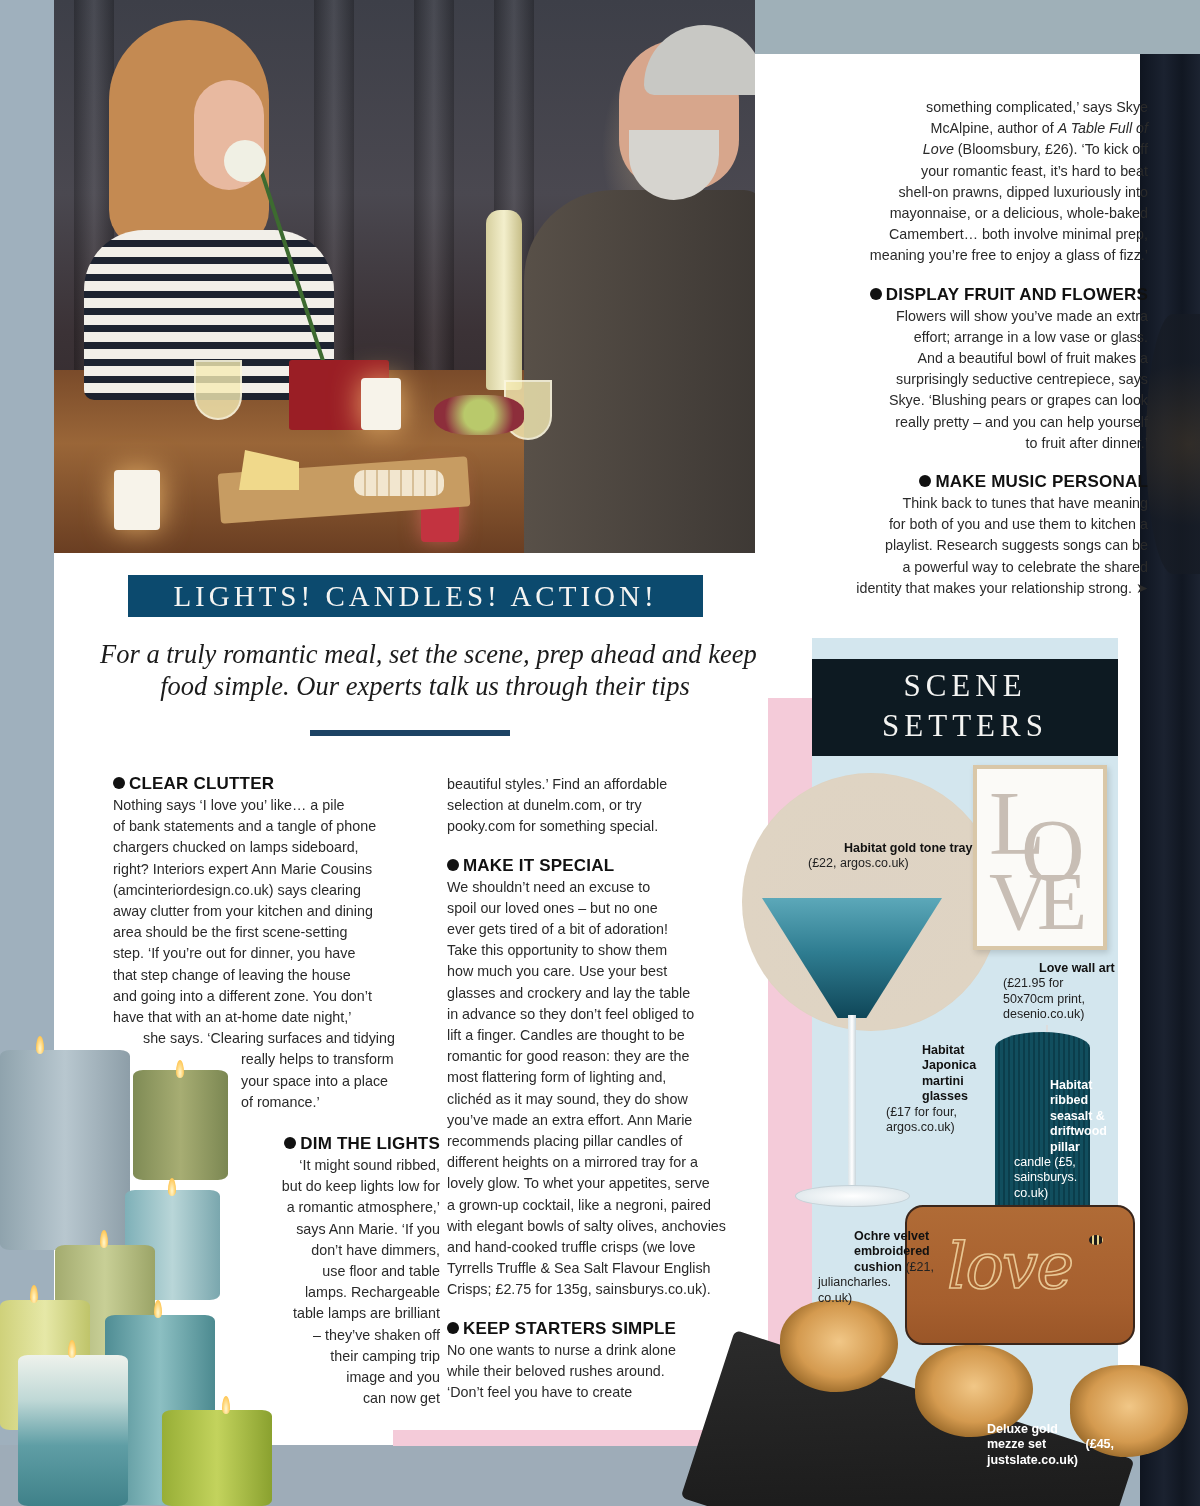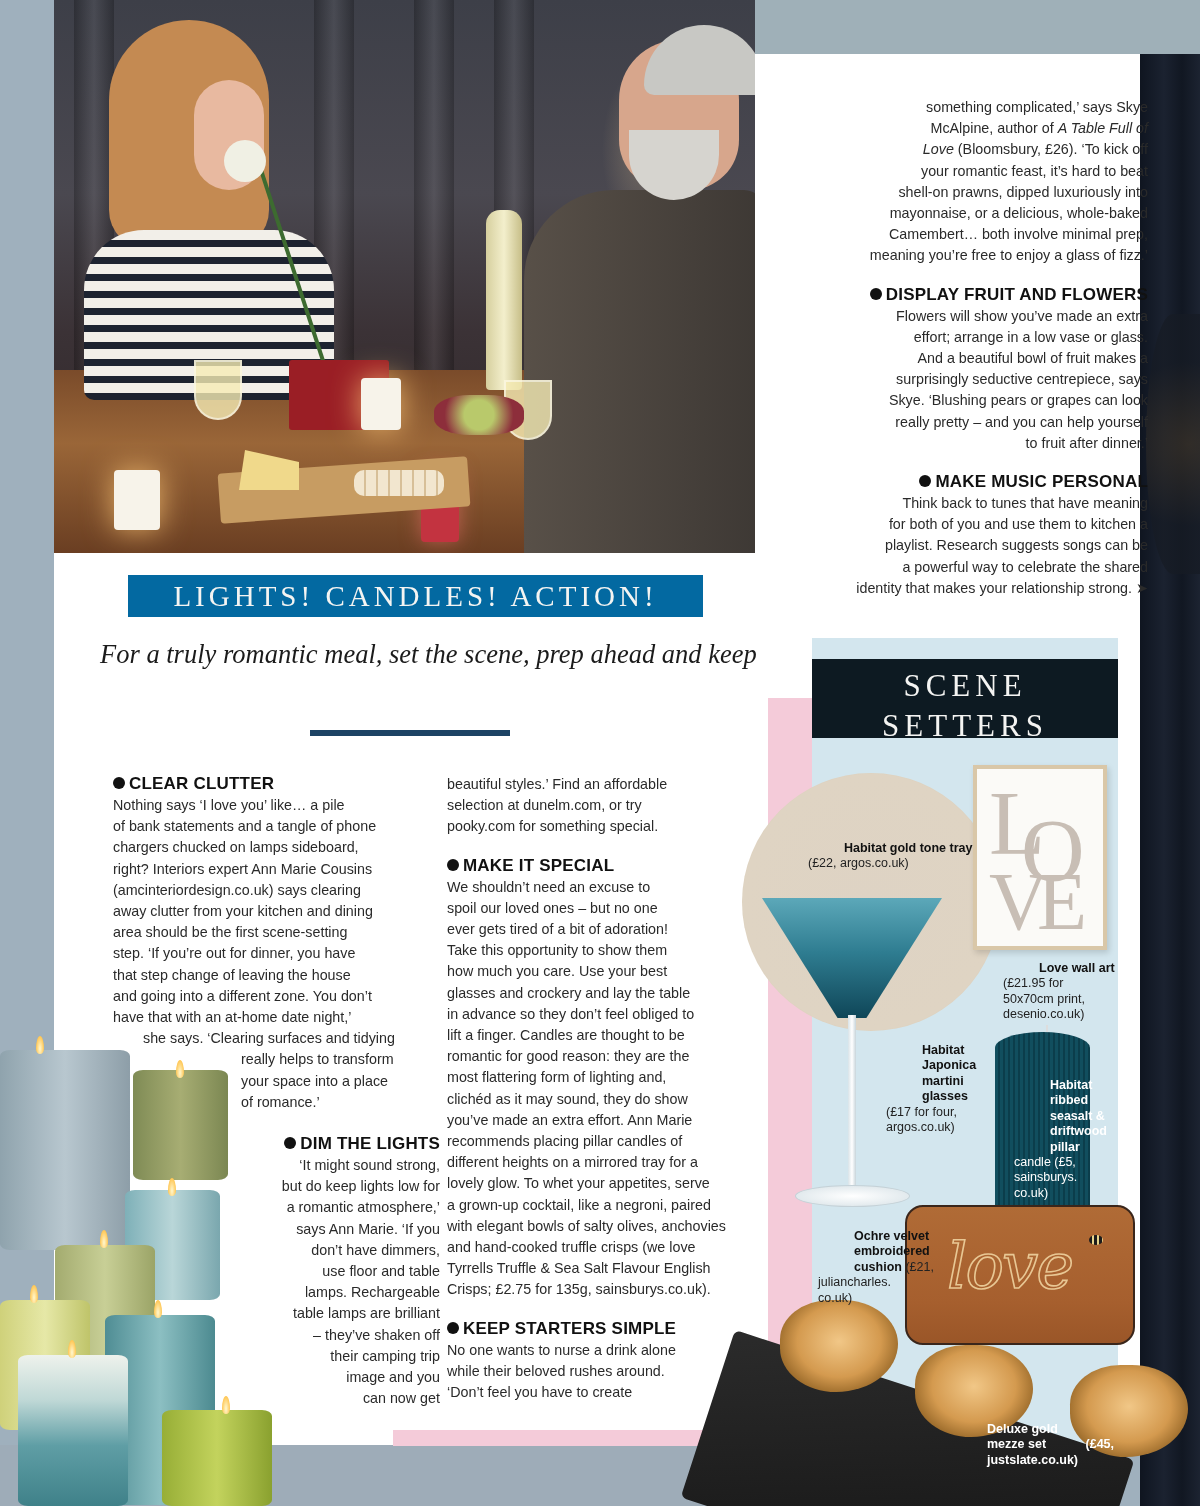--- a/index.html
+++ b/index.html
@@ -41,21 +41,21 @@
   .hero .candle { position: absolute; width: 40px; height: 52px; border-radius: 4px; background: #f7f3ea; box-shadow: 0 0 30px rgba(255,200,120,.8); }
   .hero .candle.red { background: #c33340; box-shadow: 0 0 20px rgba(255,120,120,.5); }
   .hero .gift { position: absolute; left: 235px; top: 360px; width: 100px; height: 70px; background: #9a1e25; border-radius: 3px; }
   .hero .board { position: absolute; left: 165px; top: 465px; width: 250px; height: 50px; background: #c79c62; border-radius: 4px; transform: rotate(-4deg); }
   .hero .cheese { position: absolute; left: 185px; top: 450px; width: 60px; height: 40px; background: #f0d98b; clip-path: polygon(0 100%, 100% 100%, 100% 30%, 10% 0); }
   .hero .bread { position: absolute; left: 300px; top: 470px; width: 90px; height: 26px; border-radius: 10px; background: repeating-linear-gradient(90deg, #f2e6cf 0 10px, #d7bf98 10px 12px); }
   .hero .grapes { position: absolute; left: 380px; top: 395px; width: 90px; height: 40px; border-radius: 40%; background: radial-gradient(circle, #b9c96b 30%, #8d2e3b 70%); }
   .hero .bokeh { position: absolute; left: 560px; top: 255px; width: 90px; height: 14px; background: radial-gradient(circle, #ffd98a 0 2px, transparent 3px) 0 0/12px 14px; }
 
   
-  .banner { position: absolute; left: 128px; top: 575px; width: 575px; height: 42px; background: #0369a1; color: #f4f4f2;
+  .banner { position: absolute; left: 128px; top: 575px; width: 575px; height: 42px; background: #0c4a6e; color: #f4f4f2;
     font-family: "Liberation Serif", "DejaVu Serif", serif; font-size: 29px; letter-spacing: 4px; text-align: center; line-height: 43px; }
   .standfirst { position: absolute; left: 100px; top: 638px; width: 650px; text-align: center; font-family: "Liberation Serif", "DejaVu Serif", serif;
     font-style: italic; font-size: 26.5px; line-height: 32px; color: #1b1b1b; }
   .rule { position: absolute; left: 310px; top: 730px; width: 200px; height: 6px; background: #1d4364; }
 
   
   .col { position: absolute; font-size: 14.3px; line-height: 21.2px; color: #2a2a2a; }
   .head { font-weight: 700; font-size: 17px; line-height: 22px; color: #111; letter-spacing: .2px; }
   .head .dot { display: inline-block; width: 12px; height: 12px; border-radius: 50%; background: #111; margin-right: 4px; vertical-align: 0px; }
   .line { display: block; white-space: nowrap; }
@@ -63,21 +63,21 @@
   em { font-style: italic; }
 
   
   .candles { position: absolute; left: 0; top: 1030px; width: 240px; height: 476px; }
   .pillar { position: absolute; border-radius: 10px / 6px; }
   .flame { position: absolute; width: 8px; height: 18px; border-radius: 50% 50% 50% 50% / 70% 70% 30% 30%; background: radial-gradient(ellipse at 50% 70%, #fff8d0, #ffc653 70%); }
 
   
   .pink-panel { position: absolute; left: 768px; top: 698px; width: 44px; height: 808px; background: #f4cbd9; }
   .blue-panel { position: absolute; left: 812px; top: 638px; width: 306px; height: 868px; background: #d3e6ee; }
-  .ss-banner { position: absolute; left: 812px; top: 659px; width: 306px; height: 79px; background: #0d1a22; color: #f4f4f2;
+  .ss-banner { position: absolute; left: 812px; top: 659px; width: 306px; height: 97px; background: #0d1a22; color: #f4f4f2;
     font-family: "Liberation Serif", "DejaVu Serif", serif; font-size: 31px; letter-spacing: 5px; line-height: 40px; text-align: center; padding-top: 7px; }
   .tray { position: absolute; left: 742px; top: 773px; width: 258px; height: 258px; border-radius: 50%;
     background: radial-gradient(circle, #ded3c4 0%, #dfd4c3 70%, #cdbb97 78%, #b8a37a 83%, #e7dbc5 88%, #c6b48e 93%, #a99468 100%); }
   .love-art { position: absolute; left: 973px; top: 765px; width: 134px; height: 185px; background: #fbfaf7; border: 4px solid #d9c7a8; box-shadow: 2px 3px 6px rgba(0,0,0,.15); overflow: hidden; }
   .love-art span { position: absolute; font-family: "Liberation Serif", "DejaVu Serif", serif; color: #c8beb5; font-weight: 400; line-height: 1; }
   .martini-bowl { position: absolute; left: 762px; top: 898px; width: 180px; height: 120px;
     clip-path: polygon(0 0, 100% 0, 58% 100%, 42% 100%);
     background: linear-gradient(180deg, #5ca8b9 0%, #2f7d91 45%, #0f4658 100%); }
   .martini-stem { position: absolute; left: 848px; top: 1015px; width: 8px; height: 180px; background: linear-gradient(90deg, #d8e3e8, #ffffff, #c7d4da); }
   .martini-foot { position: absolute; left: 795px; top: 1185px; width: 115px; height: 22px; border-radius: 50%; background: radial-gradient(ellipse, #ffffff, #d6e1e6); border: 1px solid #c4d1d7; }
@@ -131,20 +131,21 @@
   <div class="candle red" style="left:367px;top:470px;width:38px;height:72px"></div>
   <div class="board"></div>
   <div class="cheese"></div>
   <div class="bread"></div>
   <div class="grapes"></div>
 </div>
 
 <div class="banner">LIGHTS! CANDLES! ACTION!</div>
 <div class="standfirst">
   <span class="line">For a truly romantic meal, set the scene, prep ahead and keep</span>
+  <span class="line">food simple. Our experts talk us through their tips</span>
 </div>
 <div class="rule"></div>
 
 <div class="candles">
   <div class="pillar" style="left:0;top:20px;width:130px;height:200px;background:linear-gradient(90deg,#8fa3ad,#b8c7cf,#8d9ea8);"></div>
   <div class="flame" style="left:36px;top:6px"></div>
   <div class="pillar" style="left:133px;top:40px;width:95px;height:110px;background:linear-gradient(90deg,#7f8b55,#a7ad73,#7b8752);"></div>
   <div class="flame" style="left:176px;top:30px"></div>
   <div class="pillar" style="left:125px;top:160px;width:95px;height:110px;background:linear-gradient(90deg,#7eb0b8,#b9d6d8,#7aa7ae);"></div>
   <div class="flame" style="left:168px;top:148px"></div>
@@ -174,21 +175,21 @@
   <span class="line">and going into a different zone. You don’t</span>
   <span class="line">have that with an at-home date night,’</span>
   <span class="line" style="padding-left:30px">she says. ‘Clearing surfaces and tidying</span>
   <span class="line" style="padding-left:128px">really helps to transform</span>
   <span class="line" style="padding-left:128px">your space into a place</span>
   <span class="line" style="padding-left:128px">of romance.’</span>
 </div>
 
 <div class="col" style="left:240px;top:1133px;width:200px;text-align:right;">
   <div class="head"><span class="dot"></span><span>DIM THE LIGHTS</span></div>
-  <span class="line">‘It might sound strong,</span>
+  <span class="line">‘It might sound ribbed,</span>
   <span class="line">but do keep lights low for</span>
   <span class="line" style="padding-left:2px">a romantic atmosphere,’</span>
   <span class="line" style="padding-left:7px">says Ann Marie. ‘If you</span>
   <span class="line" style="padding-left:7px">don’t have dimmers,</span>
   <span class="line" style="padding-left:7px">use floor and table</span>
   <span class="line" style="padding-left:5px">lamps. Rechargeable</span>
   <span class="line" style="padding-left:3px">table lamps are brilliant</span>
   <span class="line">– they’ve shaken off</span>
   <span class="line" style="padding-left:18px">their camping trip</span>
   <span class="line" style="padding-left:52px">image and you</span>

